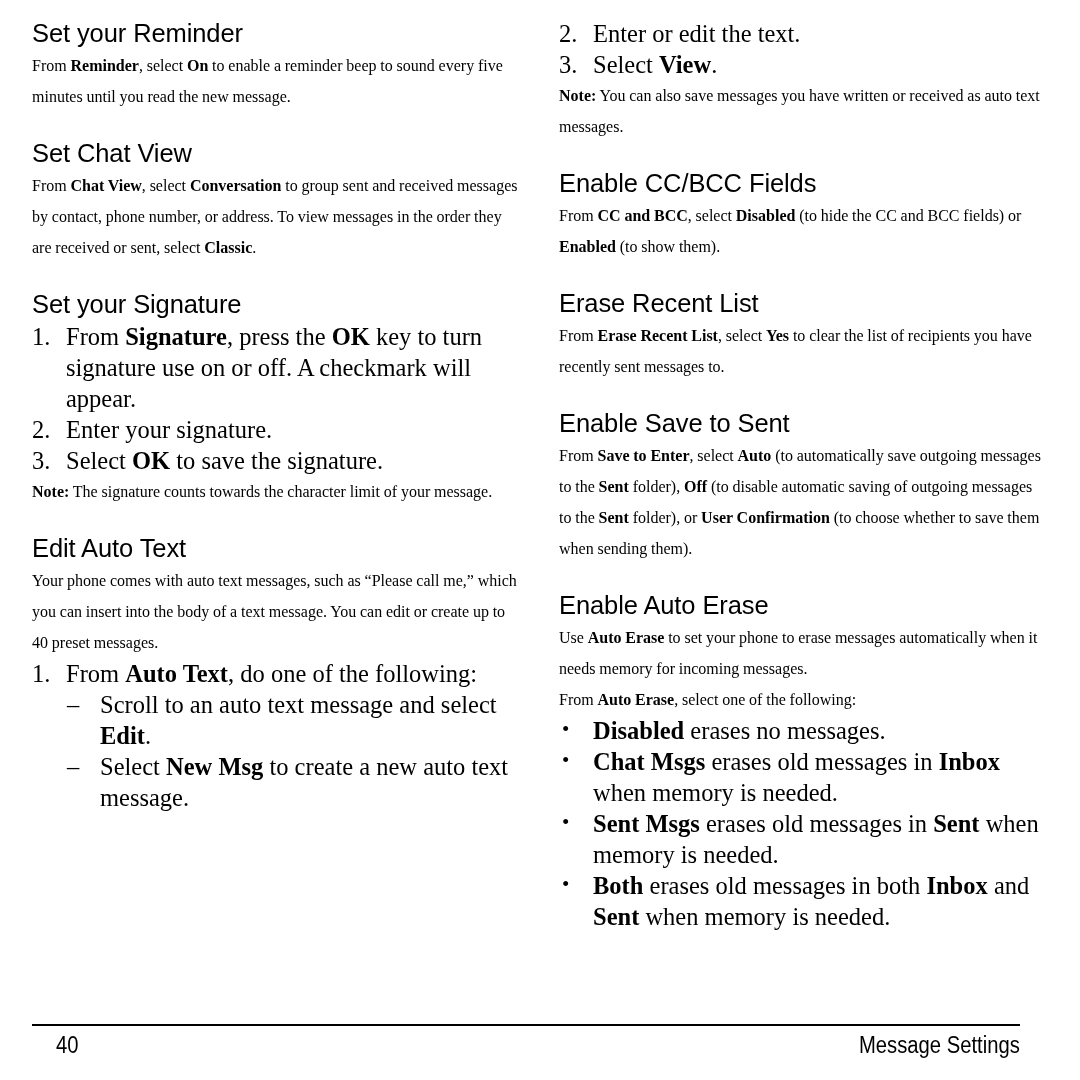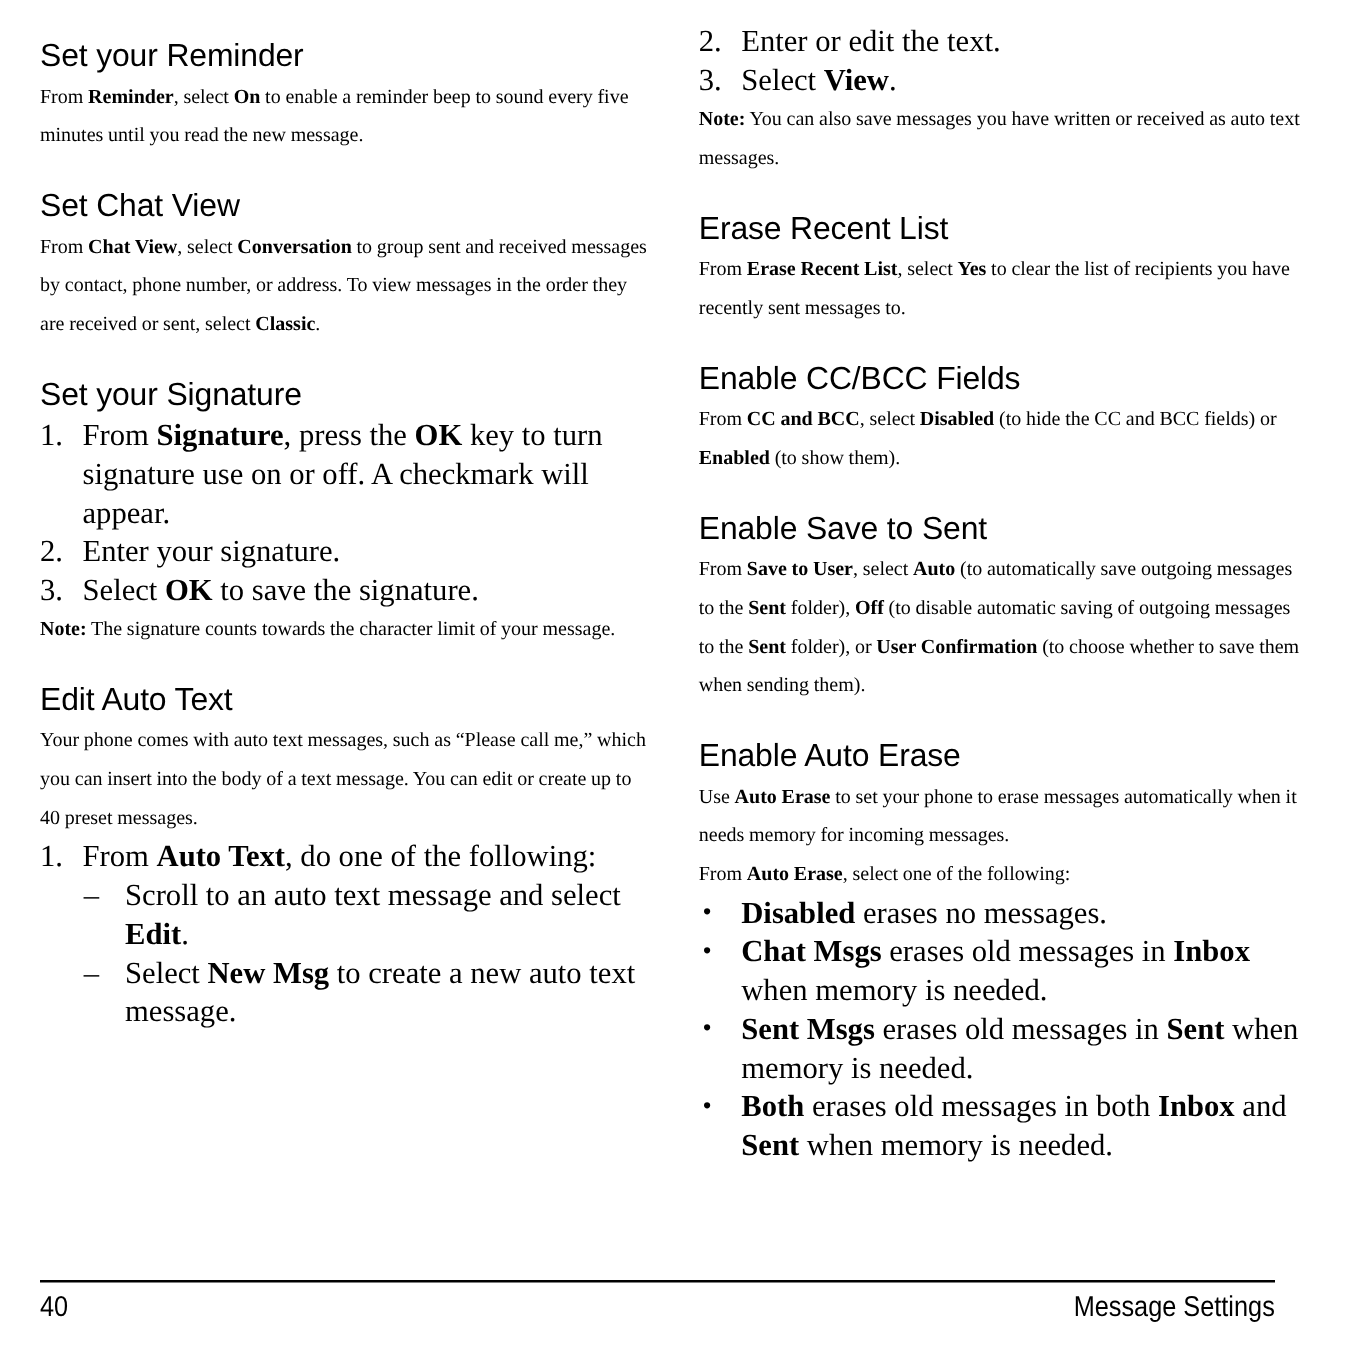--- a/index.html
+++ b/index.html
@@ -149,20 +149,21 @@
   .footer-rule {
     width: 988px;
     height: 2px;
     background: #000;
   }
   .footer-row {
     display: flex;
     justify-content: space-between;
     align-items: flex-end;
     margin-top: 6px;
+    margin-left: 24px;
   }
   .footer-text {
     font-family: "Liberation Sans", "DejaVu Sans", sans-serif;
     font-size: 23px;
     line-height: 27px;
     font-weight: 400;
     transform: scaleX(0.88);
     transform-origin: left center;
     color: #000;
   }
@@ -171,21 +172,21 @@
   }
 </style>
 </head>
 <body>
 
 <div class="page">
 
   <div class="columns">
 
     <div class="col" id="left-column">
-        <div class="sec" style="margin-top: 12px;">
+        <div class="sec" style="margin-top: 0px;">
           <h2 class="heading">Set your Reminder</h2>
           <p class="body">From <b class="b">Reminder</b>, select <b class="b">On</b> to enable a reminder beep to sound every five minutes until you read the new message.</p>
         </div>
         <div class="sec">
           <h2 class="heading">Set Chat View</h2>
           <p class="body">From <b class="b">Chat View</b>, select <b class="b">Conversation</b> to group sent and received messages by contact, phone number, or address. To view messages in the order they are received or sent, select <b class="b">Classic</b>.</p>
         </div>
         <div class="sec">
           <h2 class="heading">Set your Signature</h2>
           <ol class="numlist">
@@ -210,30 +211,30 @@
 
     <div class="col" id="right-column">
         <div class="sec" style="margin-top: 0px;">
           <ol class="numlist">
             <li><span class="marker">2.</span>Enter or edit the text.</li>
             <li><span class="marker">3.</span>Select <b class="b">View</b>.</li>
           </ol>
           <p class="body"><b class="b">Note:</b> You can also save messages you have written or received as auto text messages.</p>
         </div>
         <div class="sec">
+          <h2 class="heading">Enable CC/BCC Fields</h2>
+          <p class="body">From <b class="b">CC and BCC</b>, select <b class="b">Disabled</b> (to hide the CC and BCC fields) or <b class="b">Enabled</b> (to show them).</p>
+        </div>
+        <div class="sec">
           <h2 class="heading">Erase Recent List</h2>
           <p class="body">From <b class="b">Erase Recent List</b>, select <b class="b">Yes</b> to clear the list of recipients you have recently sent messages to.</p>
         </div>
         <div class="sec">
-          <h2 class="heading">Enable CC/BCC Fields</h2>
-          <p class="body">From <b class="b">CC and BCC</b>, select <b class="b">Disabled</b> (to hide the CC and BCC fields) or <b class="b">Enabled</b> (to show them).</p>
-        </div>
-        <div class="sec">
           <h2 class="heading">Enable Save to Sent</h2>
-          <p class="body">From <b class="b">Save to User</b>, select <b class="b">Auto</b> (to automatically save outgoing messages to the <b class="b">Sent</b> folder), <b class="b">Off</b> (to disable automatic saving of outgoing messages to the <b class="b">Sent</b> folder), or <b class="b">User Confirmation</b> (to choose whether to save them when sending them).</p>
+          <p class="body">From <b class="b">Save to Enter</b>, select <b class="b">Auto</b> (to automatically save outgoing messages to the <b class="b">Sent</b> folder), <b class="b">Off</b> (to disable automatic saving of outgoing messages to the <b class="b">Sent</b> folder), or <b class="b">User Confirmation</b> (to choose whether to save them when sending them).</p>
         </div>
         <div class="sec">
           <h2 class="heading">Enable Auto Erase</h2>
           <p class="body">Use <b class="b">Auto Erase</b> to set your phone to erase messages automatically when it needs memory for incoming messages.</p>
           <p class="body">From <b class="b">Auto Erase</b>, select one of the following:</p>
           <ul class="bullist">
             <li><span class="marker">•</span><b class="b">Disabled</b> erases no messages.</li>
             <li><span class="marker">•</span><b class="b">Chat Msgs</b> erases old messages in <b class="b">Inbox</b> when memory is needed.</li>
             <li><span class="marker">•</span><b class="b">Sent Msgs</b> erases old messages in <b class="b">Sent</b> when memory is needed.</li>
             <li><span class="marker">•</span><b class="b">Both</b> erases old messages in both <b class="b">Inbox</b> and <b class="b">Sent</b> when memory is needed.</li>

